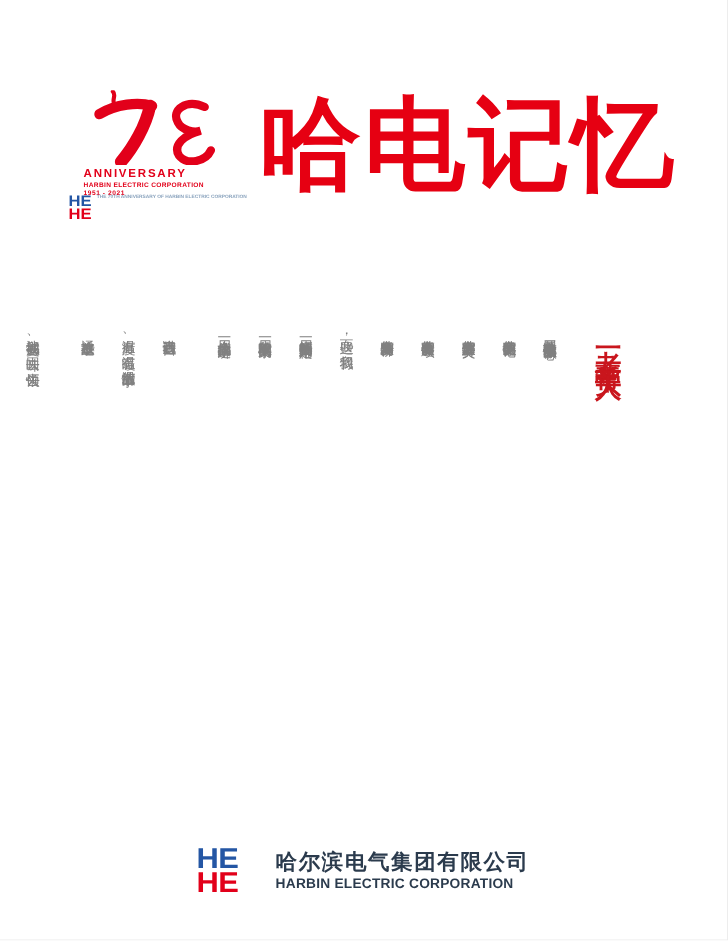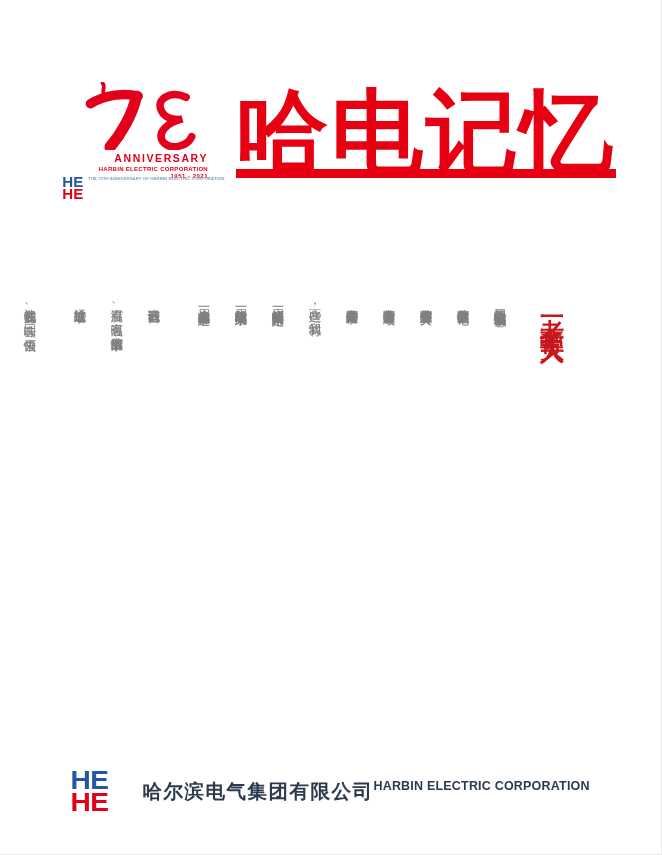--- a/index.html
+++ b/index.html
@@ -3,54 +3,54 @@
 <meta charset="utf-8">
 <style>
   html,body { margin:0; padding:0; background:#ffffff; }
   .page {
     position:relative; width:662px; height:855px; background:#ffffff;
     overflow:hidden; font-family:"Liberation Sans", sans-serif;
     box-shadow: inset -1px -1px 0 #ececec;
   }
 
   
-  .anniv { position:absolute; left:76px; top:82px; width:132px; text-align:right; color:#e2001a; }
+  .anniv { position:absolute; left:76px; top:82px; width:132px; text-align:left; color:#e2001a; }
   .anniv svg { display:block; margin:0 auto 2px auto; }
   .anniv-l1 { font-size:10.5px; font-weight:700; letter-spacing:1.6px; }
   .anniv-l2 { font-size:6px;  font-weight:700; letter-spacing:0.3px; margin-top:2px; }
   .anniv-l3 { font-size:6px;  font-weight:700; margin-top:1px; letter-spacing:0.5px; }
 
   .group70 { position:absolute; left:63px; top:176px; display:flex; gap:6px; align-items:flex-start; }
   .hemark { display:flex; flex-direction:column; align-items:center; font-weight:900; font-family:Liberation Sans, sans-serif; }
   .hemark span { display:block; transform:scaleX(1.08); }
   .he-top { color:#2456a4; }
   .he-bot { color:#e2001a; }
   .hemark-sm span { font-size:14px; line-height:12px; }
   .group70-cn { font-size:16.5px; font-weight:700; color:#3b3b3b; letter-spacing:0.5px; line-height:1.15; }
   .group70-en-wrap { height:6px; overflow:visible; }
   .group70-en { display:block; white-space:nowrap; font-size:8px; font-weight:700; color:#8aa3bd;
                 transform:scale(0.55); transform-origin:0 0; }
 
   
   .title { position:absolute; left:236px; top:80px; margin:0; color:#e60012;
-           font-size:92px; font-weight:900; letter-spacing:3px; line-height:1.15; white-space:nowrap;text-decoration:underline; }
+           font-size:92px; font-weight:900; letter-spacing:3px; line-height:1.15; white-space:nowrap; }
 
   
   .vblock { position:absolute; top:299px; right:94px; height:256px; writing-mode:vertical-rl; }
   .vblock p { margin:0; padding:0; }
   .vhead { color:#c9161d; font-family:"Liberation Serif", serif; font-weight:700;
            font-size:24px; letter-spacing:4.5px; margin-left:28px !important; }
   .vline { color:#808080; font-size:12.5px; letter-spacing:0.4px; margin-left:20px !important; }
   .vline.gap  { margin-left:33px !important; }
 
   
   .footer { position:absolute; top:769px; left:0; width:100%;
             display:flex; justify-content:center; align-items:center; gap:11px; }
   .hemark-lg span { font-size:26px; line-height:22px; letter-spacing:-0.5px; }
-  .footer-text { display:flex; flex-direction:row;margin-left:24px; }
+  .footer-text { display:flex; flex-direction:column;margin-left:24px; }
   .company-cn { font-size:19.5px; font-weight:700; color:#2b3b4d; letter-spacing:1.5px; line-height:1.25; }
   .company-en { font-size:12.5px; font-weight:700; color:#2b3b4d; letter-spacing:0.2px; }
 </style>
 </head>
 <body>
 
 <div class="page">
 
   <div class="anniv">
     <svg width="122" height="68" viewBox="0 0 130 72" fill="none" stroke="#e2001a" stroke-linecap="round" aria-label="70">

